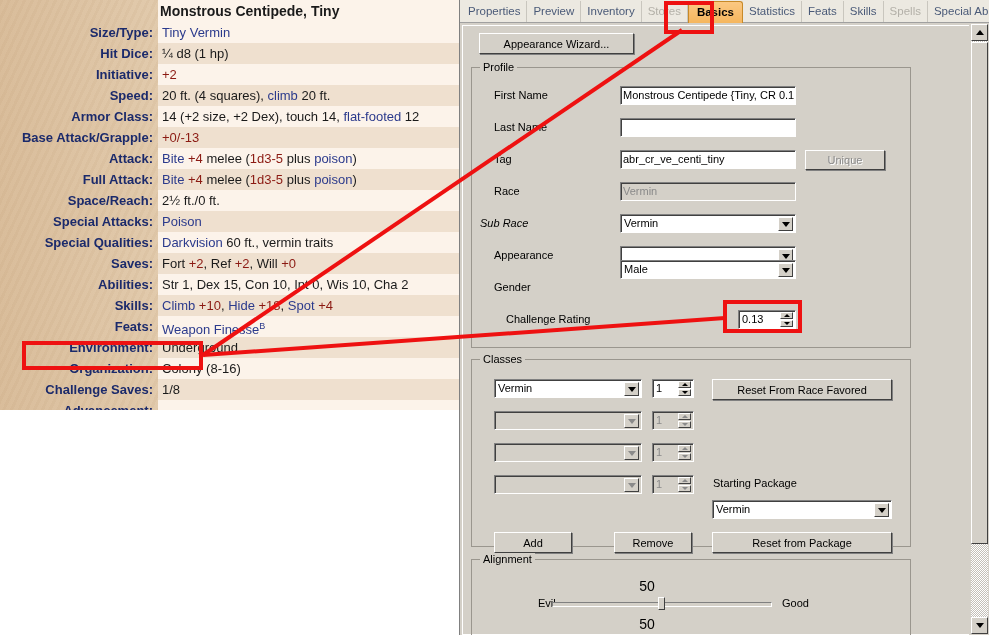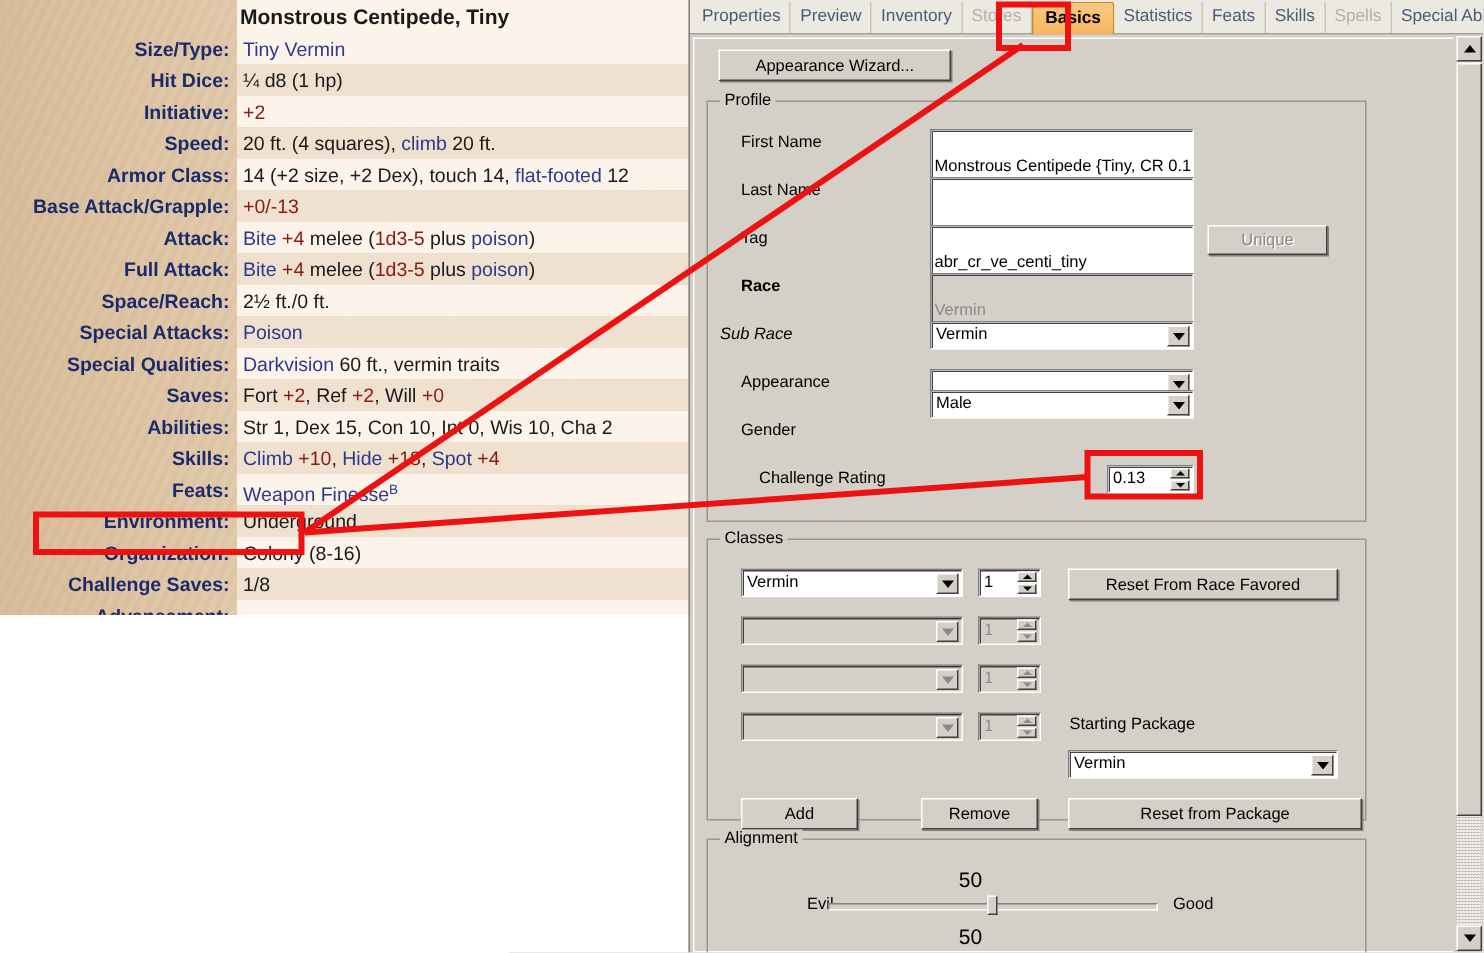--- a/index.html
+++ b/index.html
@@ -118,21 +118,21 @@
   .frow{position:absolute;display:flex;align-items:center;}
   .flabel{font-size:11px;color:#000;}
 
   
   .txt{
     background:#ffffff;
     border-top:1px solid #808080;border-left:1px solid #808080;
     border-right:1px solid #ffffff;border-bottom:1px solid #ffffff;
     box-shadow: inset 1px 1px 0 #404040;
     box-sizing:border-box;height:19px;line-height:17px;
-    padding:16px 2px;font-size:11px;color:#000;overflow:hidden;white-space:nowrap;
+    padding:0 2px;font-size:11px;color:#000;overflow:hidden;white-space:nowrap;
   }
   .txt.disabled{background:#d4d0c8;color:#8a8a8a;}
   .combo{
     position:relative;background:#ffffff;
     border-top:1px solid #808080;border-left:1px solid #808080;
     border-right:1px solid #ffffff;border-bottom:1px solid #ffffff;
     box-shadow: inset 1px 1px 0 #404040;
     box-sizing:border-box;height:19px;line-height:17px;
     padding:0 20px 0 3px;font-size:11px;overflow:hidden;white-space:nowrap;
   }
@@ -318,21 +318,21 @@
         </div>
         <div class="txt" style="position:absolute;left:148px;top:50px;width:176px;"></div>
 
         <div class="frow" style="left:22px;top:85px;">
           <span class="flabel" style="width:130px;">Tag</span>
         </div>
         <div class="txt" style="position:absolute;left:148px;top:82px;width:176px;">abr_cr_ve_centi_tiny</div>
         <div class="btn disabled" style="position:absolute;left:333px;top:82px;width:80px;height:20px;">Unique</div>
 
         <div class="frow" style="left:22px;top:117px;">
-          <span class="flabel" style="width:136px;font-weight:bold;">Race</span>
+          <span class="flabel" style="width:136px;">Race</span>
         </div>
         <div class="txt disabled" style="position:absolute;left:148px;top:114px;width:176px;">Vermin</div>
 
         <div class="frow" style="left:8px;top:149px;font-style:italic;">
           <span class="flabel" style="width:130px;">Sub Race</span>
         </div>
         <div class="combo" style="position:absolute;left:148px;top:146px;width:176px;">
           <span>Vermin</span>
           <span class="cbtn">
               <i class="arrowdn"></i>
@@ -423,21 +423,21 @@
         <span class="flabel" style="position:absolute;left:241px;top:117px;">Starting Package</span>
         <div class="combo" style="position:absolute;left:240px;top:140px;width:180px;">
           <span>Vermin</span>
           <span class="cbtn">
               <i class="arrowdn"></i>
             </span>
         </div>
 
         <div class="btn" style="position:absolute;left:22px;top:172px;width:78px;height:21px;">Add</div>
         <div class="btn" style="position:absolute;left:142px;top:172px;width:78px;height:21px;">Remove</div>
-        <div class="btn" style="position:absolute;left:240px;top:172px;width:196px;height:21px;">Reset from Package</div>
+        <div class="btn" style="position:absolute;left:240px;top:172px;width:180px;height:21px;">Reset from Package</div>
       </div>
 
       <div class="group" style="left:8px;top:533px;width:440px;height:120px;">
         <span class="glabel">Alignment</span>
         <div id="align-rows">
             <div>
               <div class="slider-val" style="left:155px;top:18px;width:40px;">50</div>
               <span class="slider-end" style="position:absolute;left:42px;top:37px;margin-left:24px;">Evil</span>
               <div class="slider-track" style="left:80px;top:42px;width:218px;"></div>
               <div class="slider-thumb" style="left:186px;top:37px;"></div>

